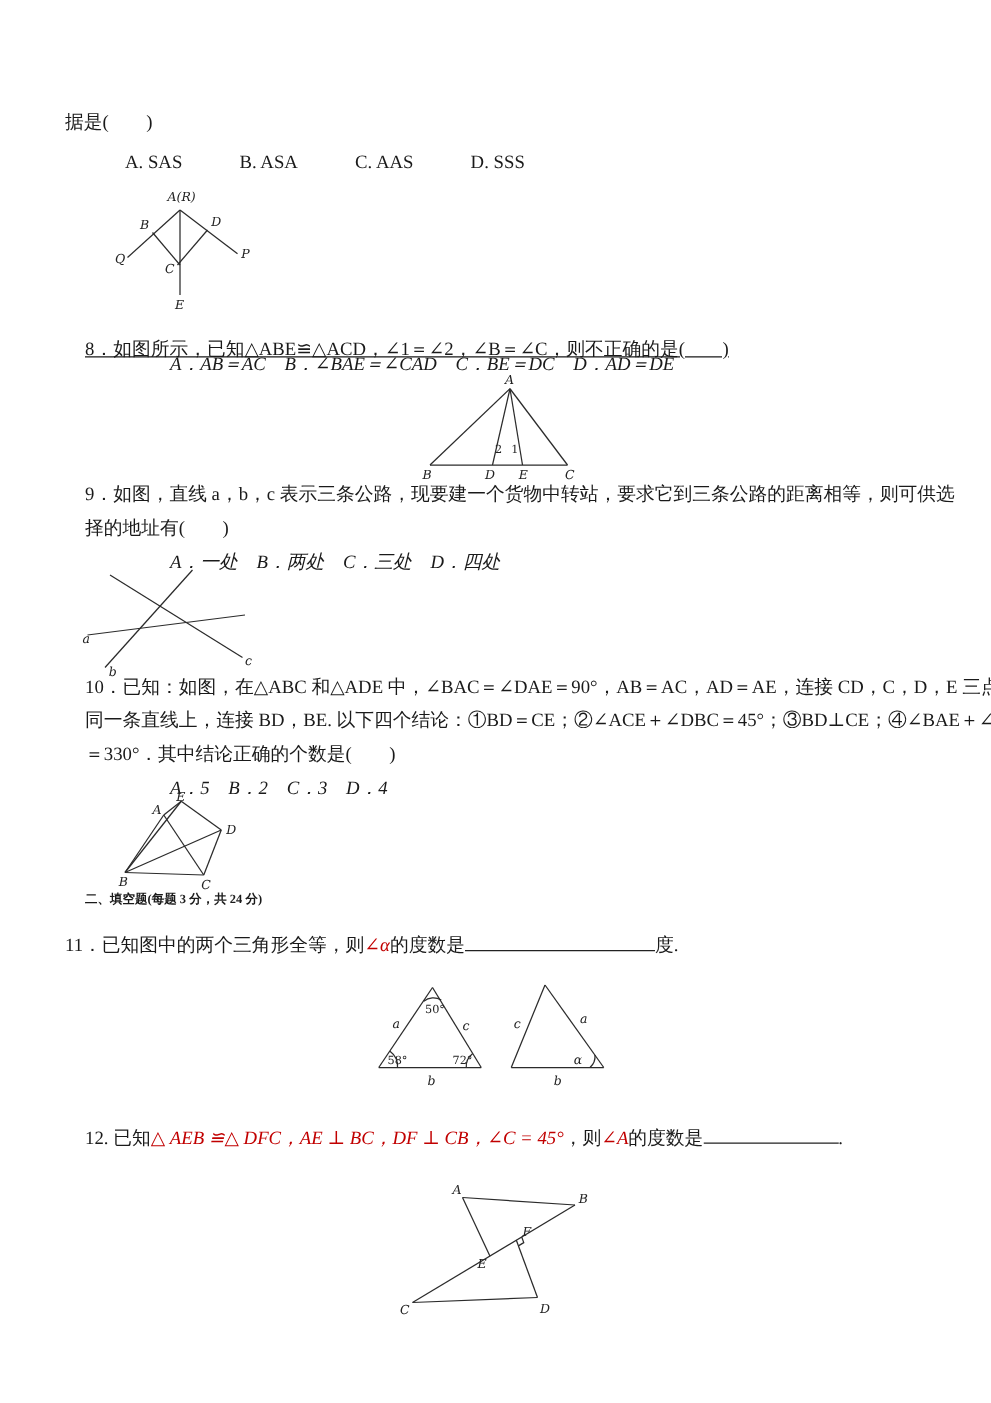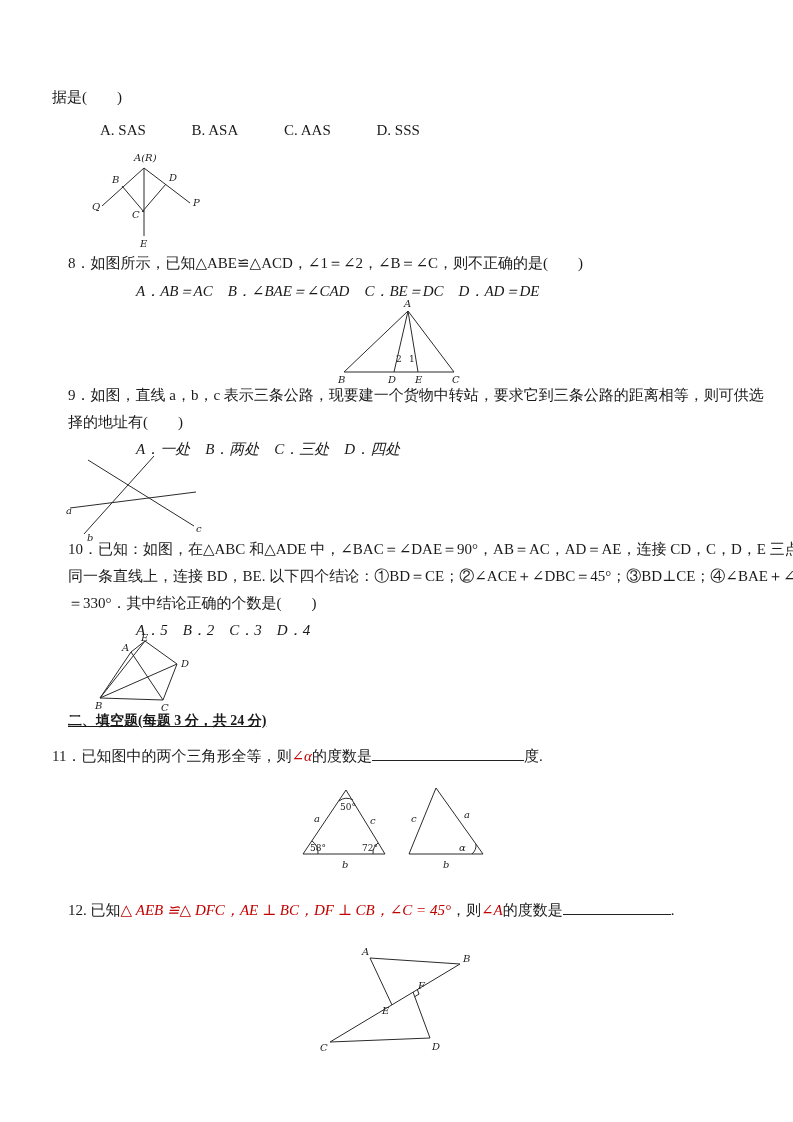--- a/index.html
+++ b/index.html
@@ -9,21 +9,21 @@
     font-family:"Liberation Serif","DejaVu Serif",serif;
     color:#1a1a1a; font-size:15px;
   }
   .abs { position:absolute; white-space:nowrap; }
   .ital { font-style: italic; margin-left: 36px; }
   .math-red { color:#c10000; font-style:italic; }
   .blank { display:inline-block; border-bottom:1px solid #222; height:15px; vertical-align:baseline; }
   .blank-q11 { width:152px; }
   .blank-q12 { width:108px; }
   .opt7 { margin-right:42px; }
-  .section-head { font-size:14px; font-weight:700;text-decoration:underline; }
+  .section-head { font-size:10px; font-weight:700; }
   svg { position:absolute; overflow:visible; }
   svg line, svg path, svg polyline { stroke:#2b2b2b; stroke-width:1; fill:none; }
   svg text { font-family:"DejaVu Serif",serif; font-size:10px; font-style:italic; fill:#222; }
   svg text.num { font-size:9px; font-style:normal; }
 </style>
 </head>
 <body>
 
 <div class="page">
 
@@ -44,21 +44,21 @@
     <line x1="52" y1="20" x2="52" y2="88"></line>
     <text x="42" y="13">A(R)</text>
     <text x="20" y="35">B</text>
     <text x="77" y="33">D</text>
     <text x="0" y="62">Q</text>
     <text x="40" y="70">C</text>
     <text x="101" y="58">P</text>
     <text x="48" y="99">E</text>
   </svg>
 
-  <div class="abs" style="left:68px; top:254px;">8．如图所示，已知△ABE≌△ACD，∠1＝∠2，∠B＝∠C，则不正确的是(　　)</div>
+  <div class="abs" style="left:68px; top:270px;text-decoration:underline;">8．如图所示，已知△ABE≌△ACD，∠1＝∠2，∠B＝∠C，则不正确的是(　　)</div>
   <div class="abs ital" style="left:100px; top:282px;">A．AB＝AC　B．∠BAE＝∠CAD　C．BE＝DC　D．AD＝DE</div>
 
   <svg style="left:330px; top:298px;" width="150" height="90" viewBox="0 0 150 90">
     <line x1="78" y1="13" x2="14" y2="74"></line>
     <line x1="78" y1="13" x2="64" y2="74"></line>
     <line x1="78" y1="13" x2="88" y2="74"></line>
     <line x1="78" y1="13" x2="124" y2="74"></line>
     <line x1="14" y1="74" x2="124" y2="74"></line>
     <text x="74" y="9">A</text>
     <text x="8" y="85">B</text>

